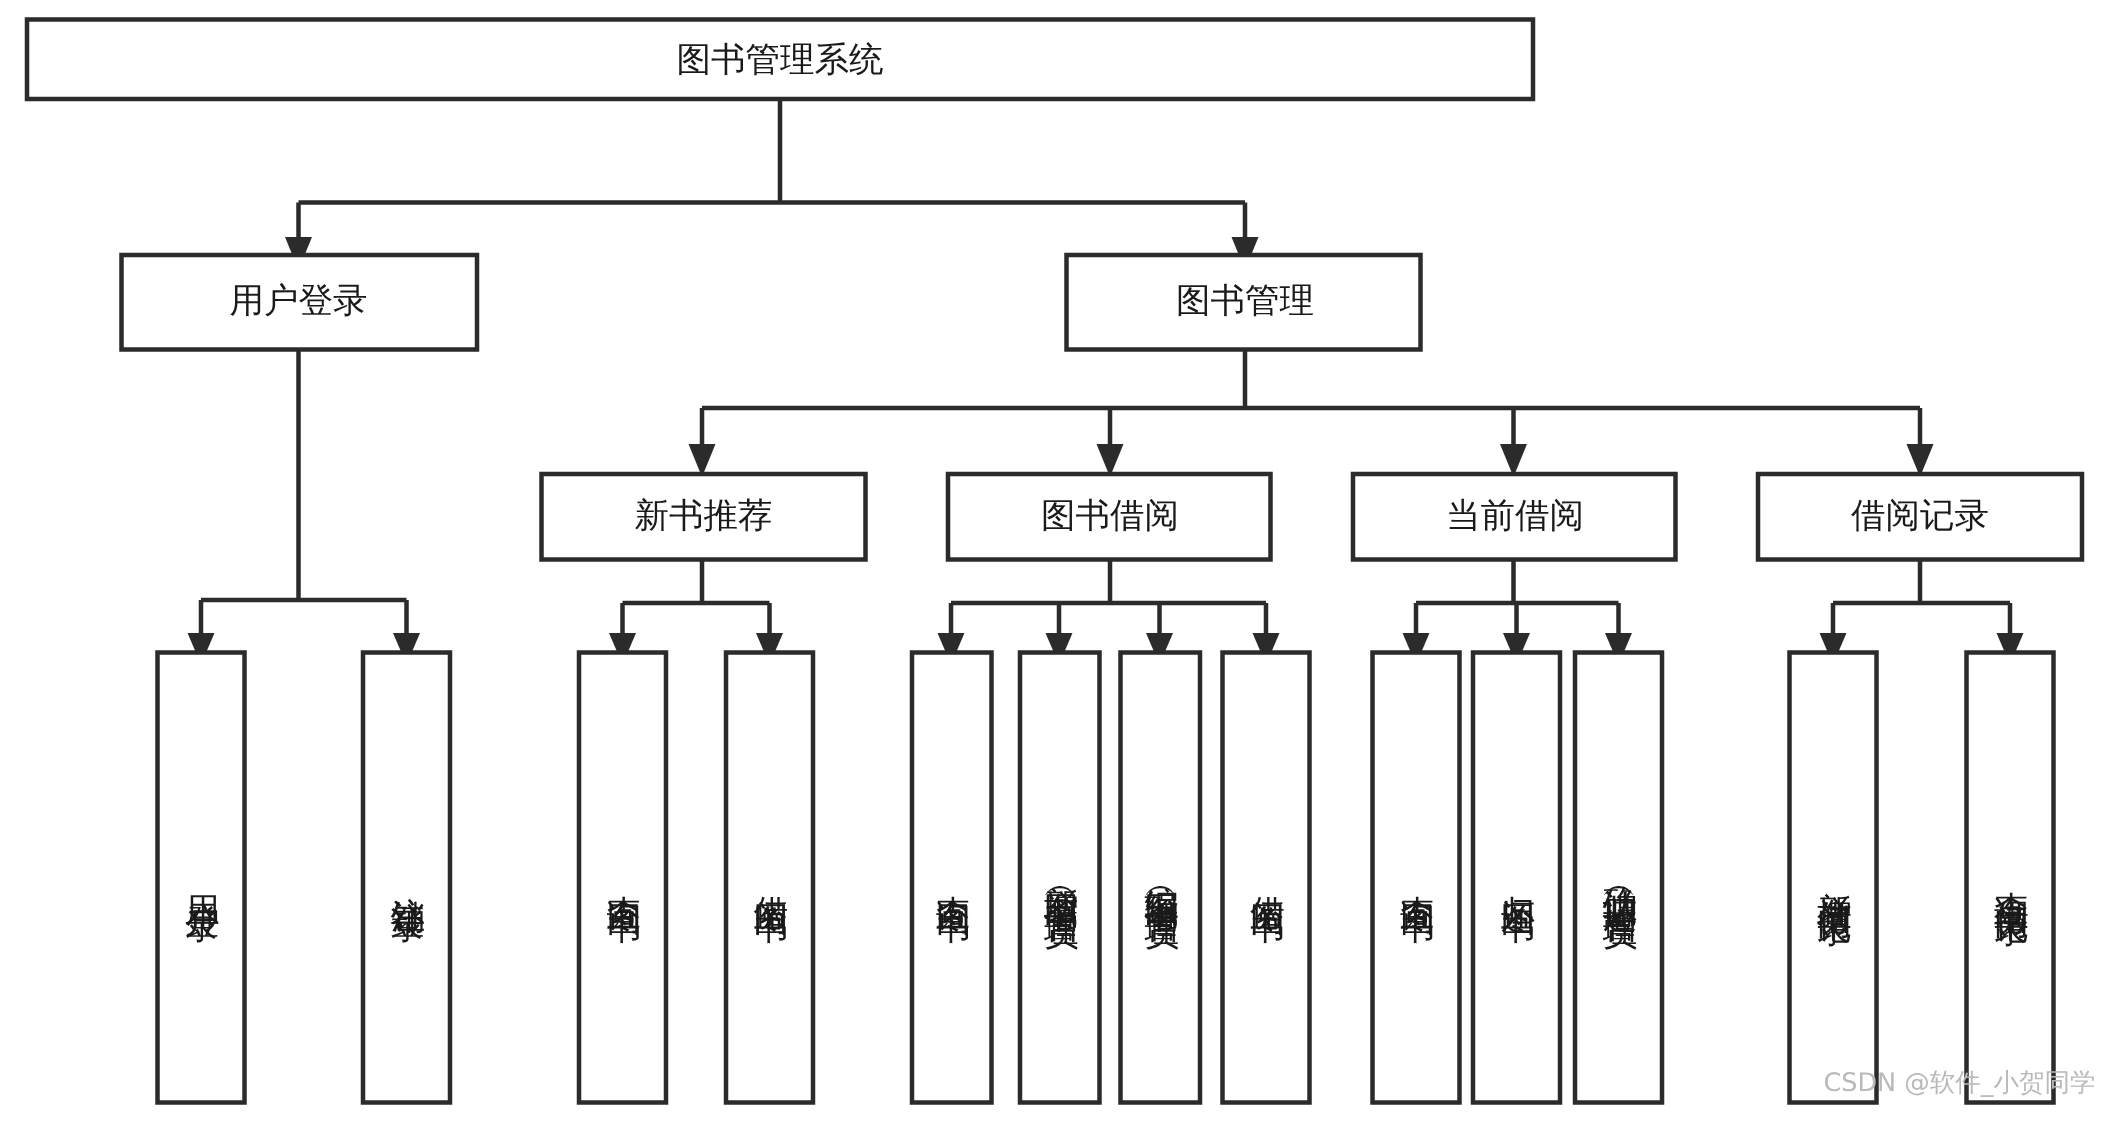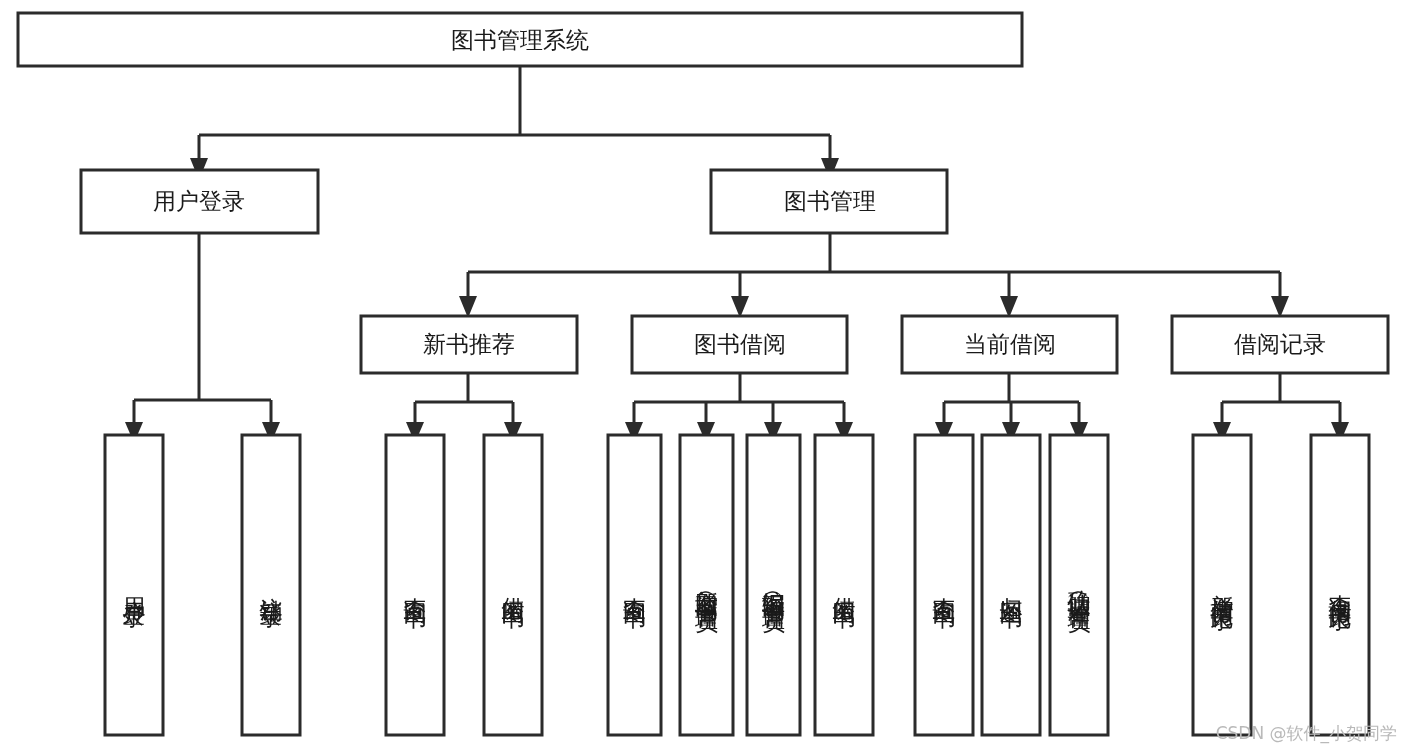--- a/index.html
+++ b/index.html
@@ -45,21 +45,21 @@
     stroke-width: 3;
     fill: none;
   }
   .arrow-head {
     fill: #2b2b2b;
     stroke: none;
   }
   .watermark {
     position: absolute;
     right: 8px;
-    bottom: 2px;
+    bottom: 14px;
     font-family: "DejaVu Sans", "Liberation Sans", sans-serif;
     font-size: 17px;
     color: #b9b9b9;
     white-space: nowrap;
     pointer-events: none;
   }
 </style>
 </head>
 <body>
 

